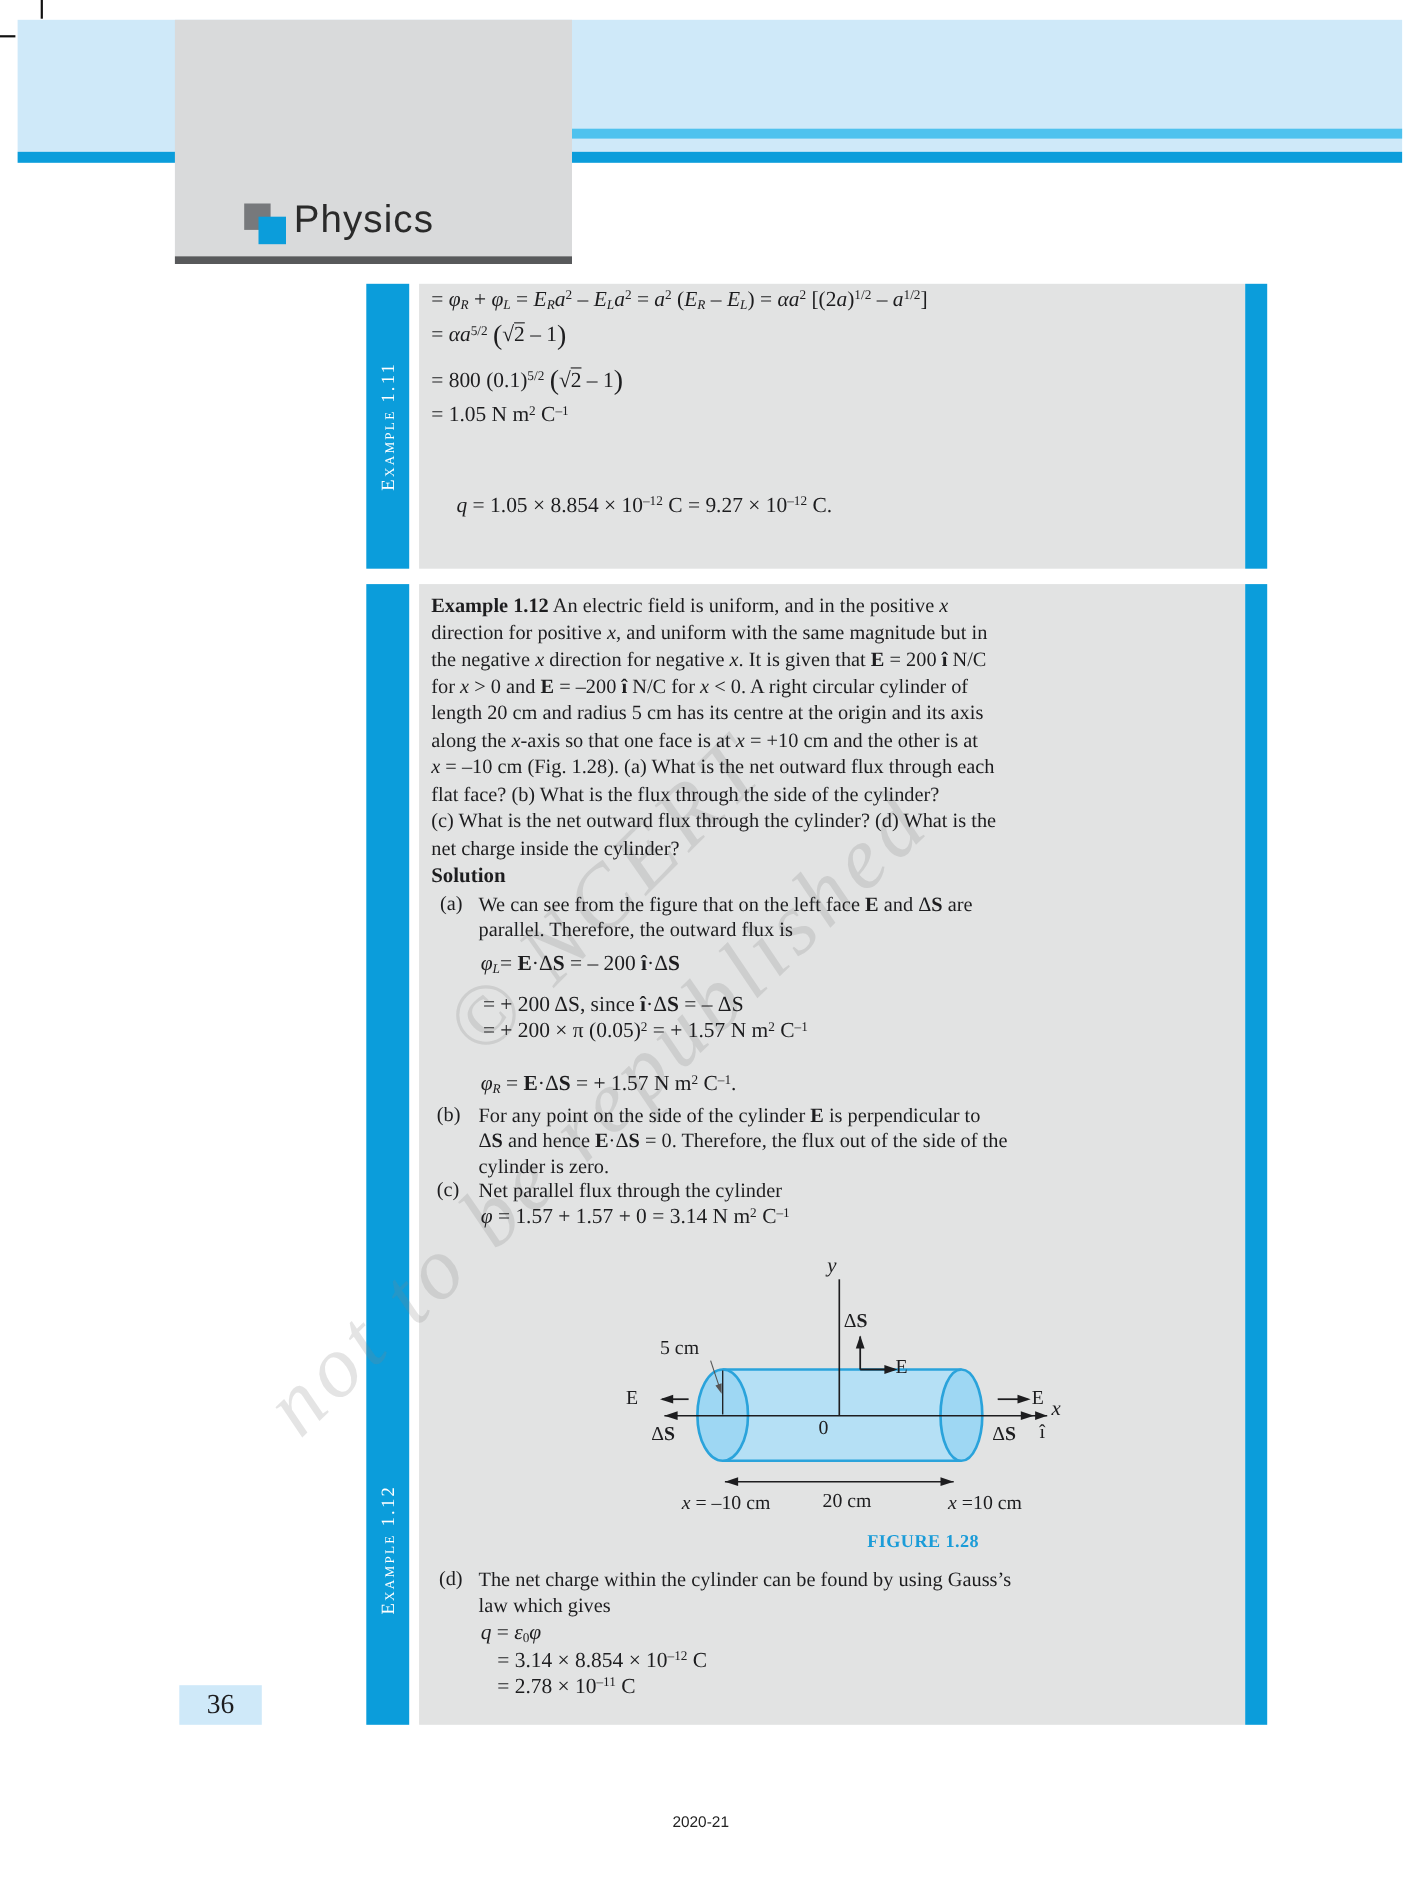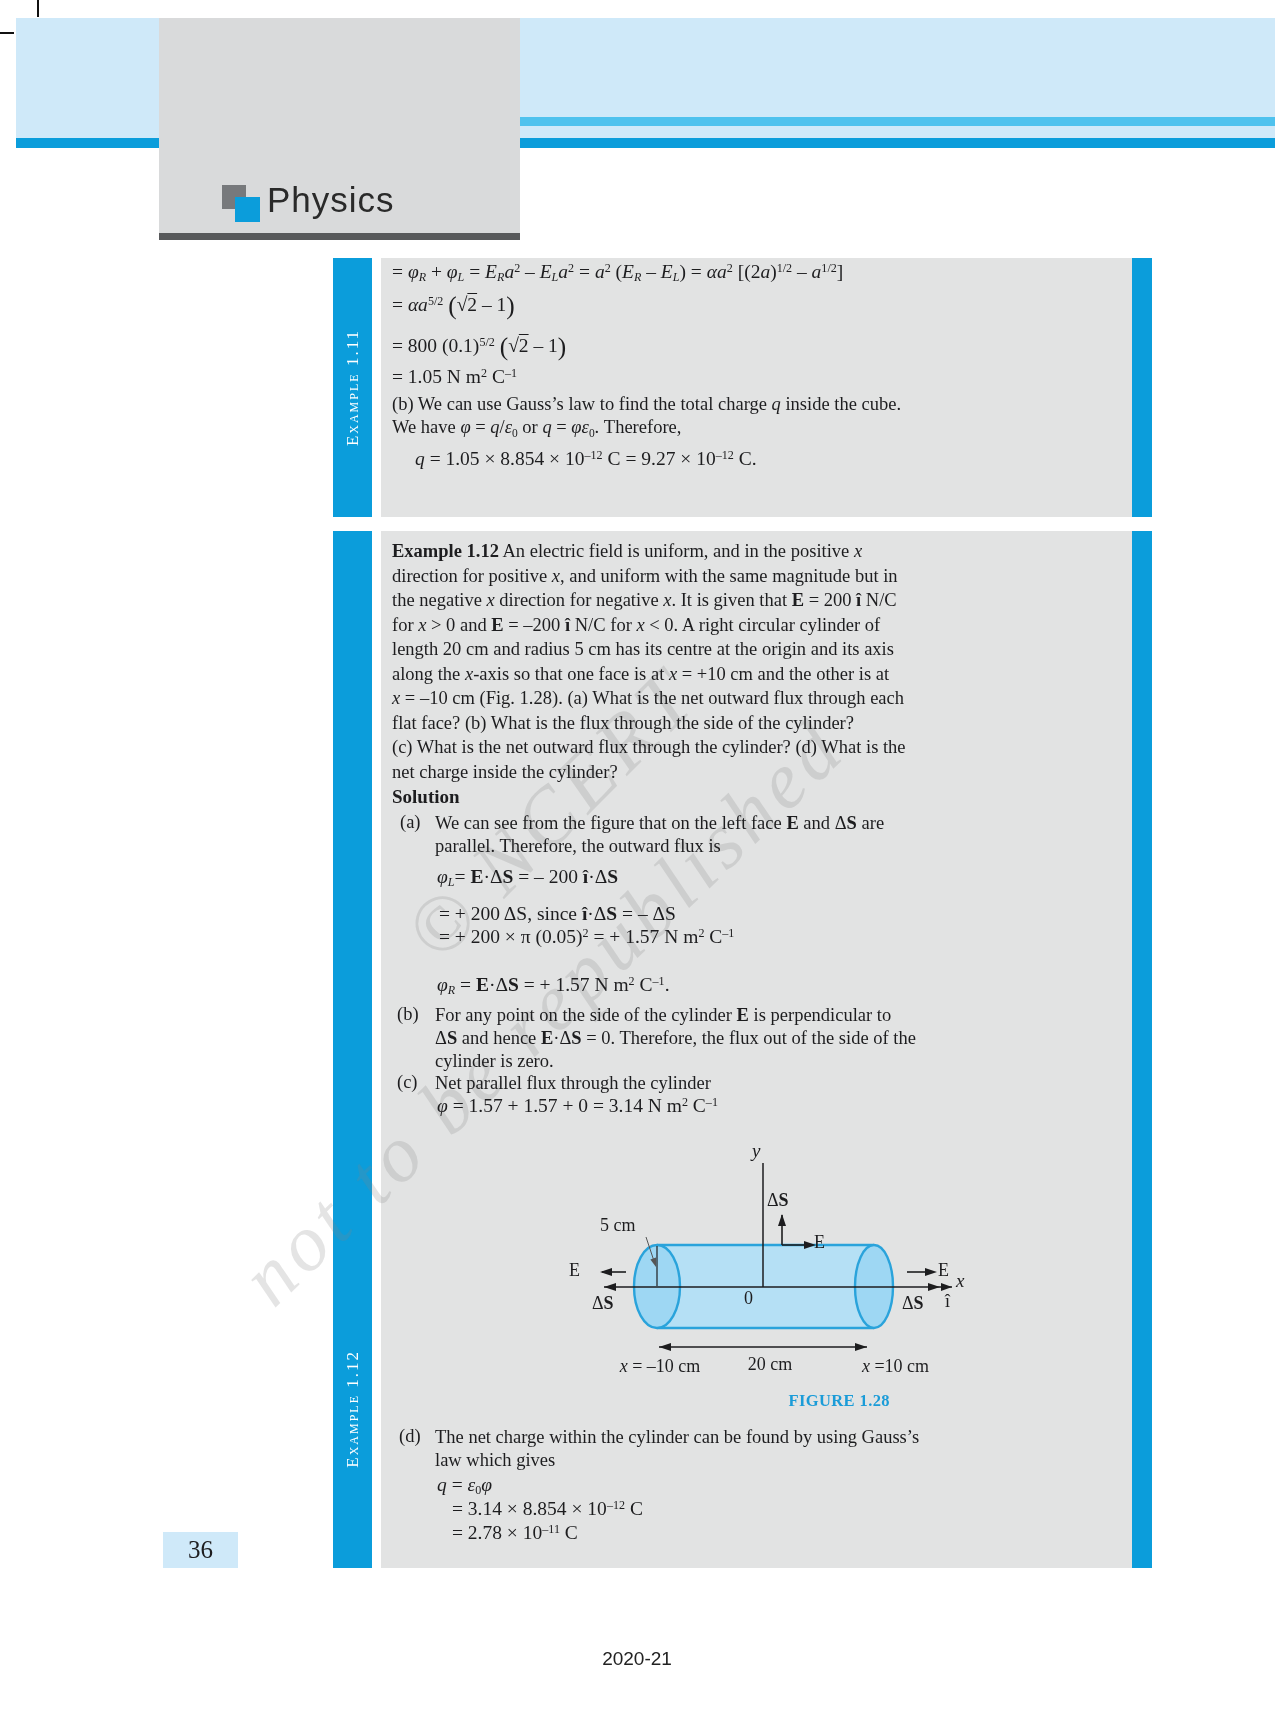--- a/index.html
+++ b/index.html
@@ -52,21 +52,21 @@
   
   .flab{font-size:18px;white-space:nowrap}
   .fital{font-style:italic;font-size:19px}
   .fcap{width:240px;text-align:right;font-size:16.5px;font-weight:bold;
         color:var(--caption-blue);letter-spacing:.4px}
   .fcenter{text-align:center}
   
   .pagenum{left:163px;top:1532px;width:75px;height:36px;background:var(--light-blue);
            display:flex;align-items:center;justify-content:center;font-size:25px}
   .footer{left:537px;top:1648px;width:200px;text-align:center;
-          font-family:"Liberation Sans","DejaVu Sans",sans-serif;font-size:19px;color:#222}
+          font-family:"Liberation Sans","DejaVu Sans",sans-serif;font-size:14px;color:#222}
   .wm{z-index:1;color:rgba(130,130,130,.22);font-size:80px;font-style:italic;
       letter-spacing:6px;white-space:nowrap;transform-origin:0 50%}
   .wm1{left:420px;top:900px;transform:rotate(-45deg)}
   .wm2{left:255px;top:1245px;transform:rotate(-44deg)}
   svg .stroke{stroke:var(--figure-stroke)}
 </style>
 </head>
 <body>
 
 <div class="page">
@@ -89,21 +89,20 @@
   <div class="abs sidebar bar1">
     <span class="vlabel">Example 1.11</span>
   </div>
   <div class="abs graybox gray1"></div>
   <div class="abs rbar rbar1"></div>
 
   <div class="abs eq z2" style="left:392px;top:261px">= <i>φ<sub>R</sub></i> + <i>φ<sub>L</sub></i> = <i>E<sub>R</sub></i><i>a</i><sup>2</sup> – <i>E<sub>L</sub></i><i>a</i><sup>2</sup> = <i>a</i><sup>2</sup> (<i>E<sub>R</sub></i> – <i>E<sub>L</sub></i>) = <i>αa</i><sup>2</sup> [(2<i>a</i>)<sup>1/2</sup> – <i>a</i><sup>1/2</sup>]</div>
   <div class="abs eq z2" style="left:392px;top:291px">=  <i>αa</i><sup>5/2</sup> <span class="bp">(</span>√<span class="ov">2</span> – 1<span class="bp">)</span></div>
   <div class="abs eq z2" style="left:392px;top:332px">=  800 (0.1)<sup>5/2</sup> <span class="bp">(</span>√<span class="ov">2</span> – 1<span class="bp">)</span></div>
   <div class="abs eq z2" style="left:392px;top:366px">= 1.05 N m<sup>2</sup> C<sup>–1</sup></div>
-  <div class="abs para z2" style="left:392px;top:393px">(b) We can use Gauss’s law to find the total charge <i>q</i> inside the cube.<br>We have <i>φ</i> = <i>q</i>/<i>ε</i><sub>0</sub> or <i>q</i> = <i>φε</i><sub>0</sub>. Therefore,</div>
   <div class="abs eq z2" style="left:415px;top:448px"><i>q</i> = 1.05 × 8.854 × 10<sup>–12</sup> C = 9.27 × 10<sup>–12</sup> C.</div>
 
   <div class="abs sidebar bar2">
     <span class="vlabel">Example 1.12</span>
   </div>
   <div class="abs graybox gray2"></div>
   <div class="abs rbar rbar2"></div>
 
   <div class="abs para intro z2" style="left:392px;top:539px"><b>Example 1.12</b> An electric field is uniform, and in the positive <i>x</i><br>direction for positive <i>x</i>, and uniform with the same magnitude but in<br>the negative <i>x</i> direction for negative <i>x</i>. It is given that <b>E</b> = 200 <b>î</b>  N/C<br>for <i>x</i> &gt; 0 and <b>E</b> = –200 <b>î</b>  N/C for <i>x</i> &lt; 0. A right circular cylinder of<br>length 20 cm and radius 5 cm has its centre at the origin and its axis<br>along the <i>x</i>-axis so that one face is at <i>x</i> = +10 cm and the other is at<br><i>x</i> = –10 cm (Fig. 1.28). (a) What is the net outward flux through each<br>flat face? (b) What is the flux through the side of the cylinder?<br>(c) What is the net outward flux through the cylinder? (d) What is the<br>net charge inside the cylinder?</div>
   <div class="abs solution z2" style="left:392px;top:786px">Solution</div>

